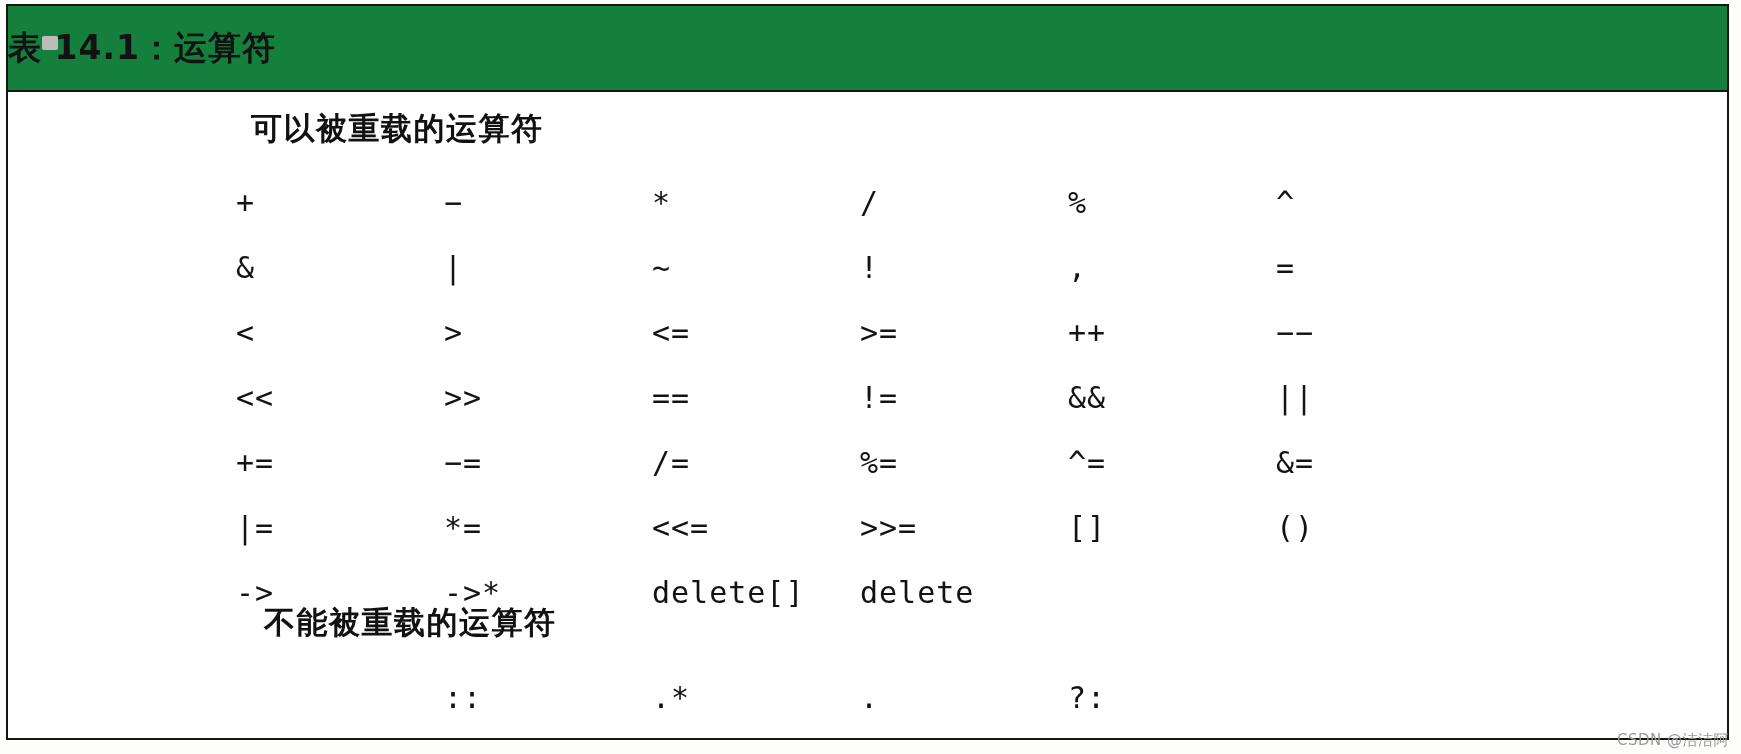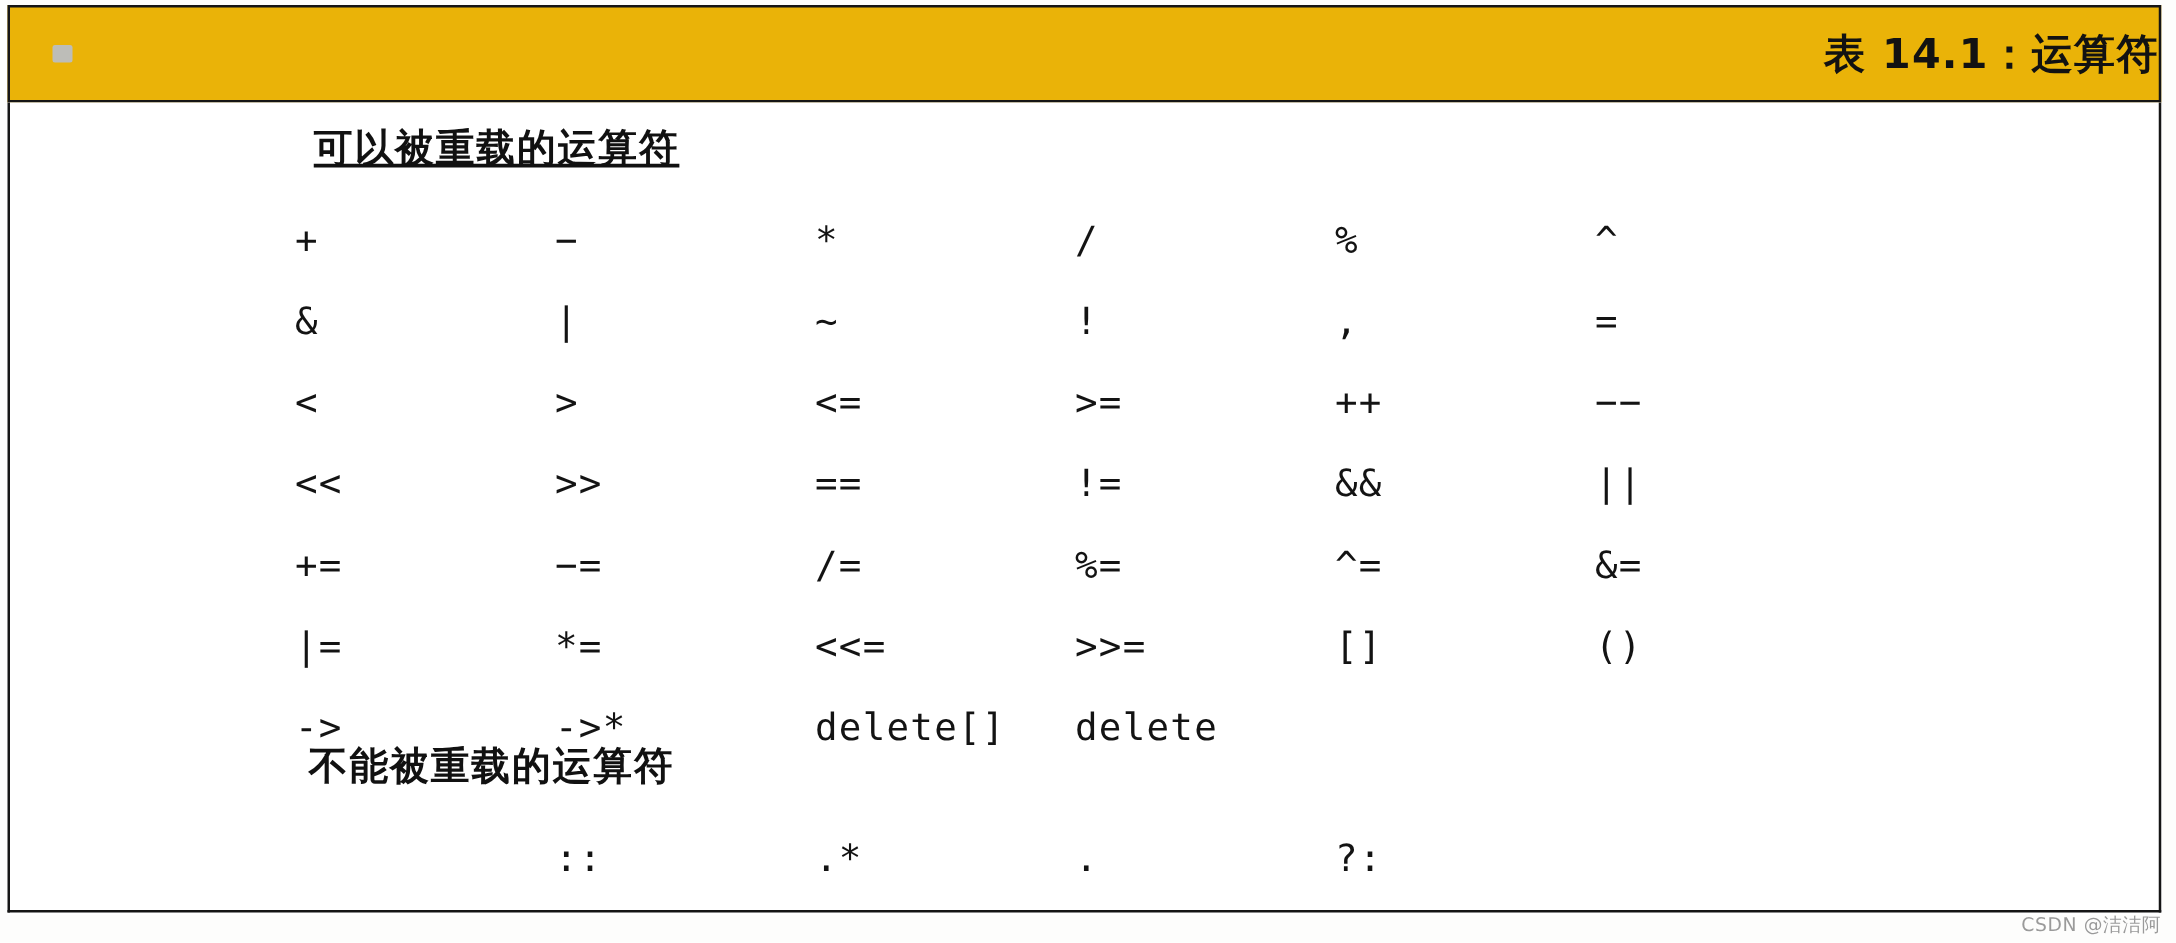--- a/index.html
+++ b/index.html
@@ -24,27 +24,27 @@
     left: 6px;
     top: 4px;
     width: 1723px;
     height: 728px;
     background: #ffffff;
     box-sizing: border-box;
   }
   
   .caption-bar {
     position: relative;
-    height: 78px;
-    background: #eab308;
+    height: 88px;
+    background: #15803d;
     border: 2px solid #151515;
     box-sizing: border-box;
     display: flex;
     align-items: center;
-    justify-content: flex-end;
+    justify-content: flex-start;
   }
   .caption-text {
     font-family: "DejaVu Sans", sans-serif;
     font-weight: bold;
     font-size: 33px;
     color: #121212;
     letter-spacing: 1px;
     white-space: nowrap;
   }
   
@@ -71,25 +71,24 @@
     font-family: "DejaVu Sans", sans-serif;
     font-weight: bold;
     font-size: 31px;
     color: #111111;
     letter-spacing: 1.5px;
   }
   .title-overloadable {
     position: absolute;
     left: 243px;
     top: 16px;
-    text-decoration: underline;
   }
   .title-not-overloadable {
     position: absolute;
-    left: 239px;
+    left: 256px;
     top: 510px;
   }
   .op-grid {
     position: absolute;
     left: 228px;
     top: 78px;
     width: 1420px;
     display: grid;
     grid-template-columns: repeat(6, 208px);
     grid-auto-rows: 65px;

